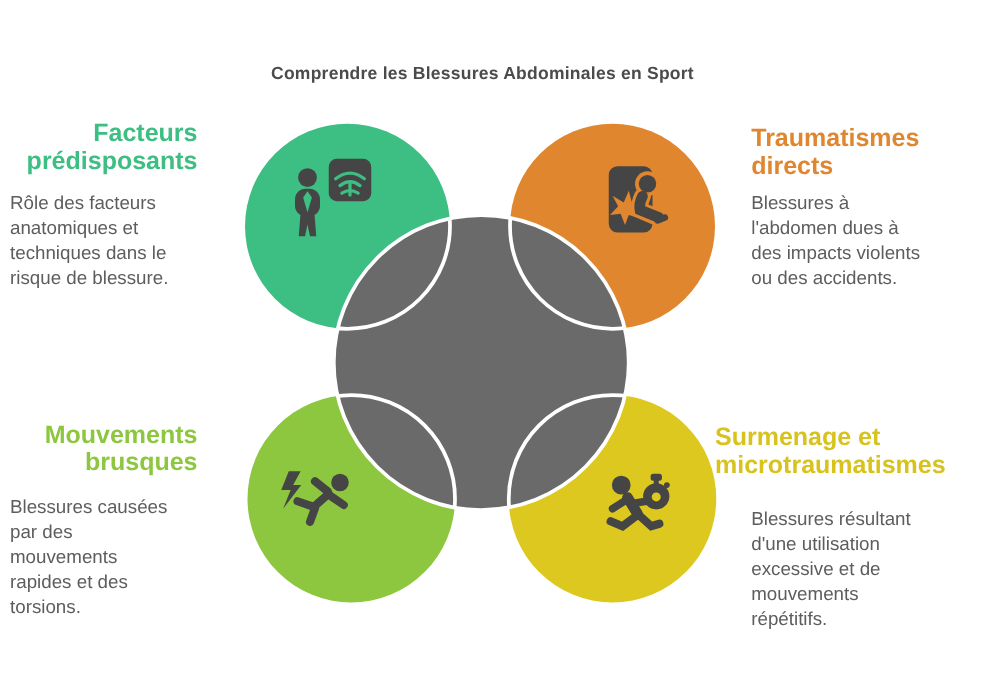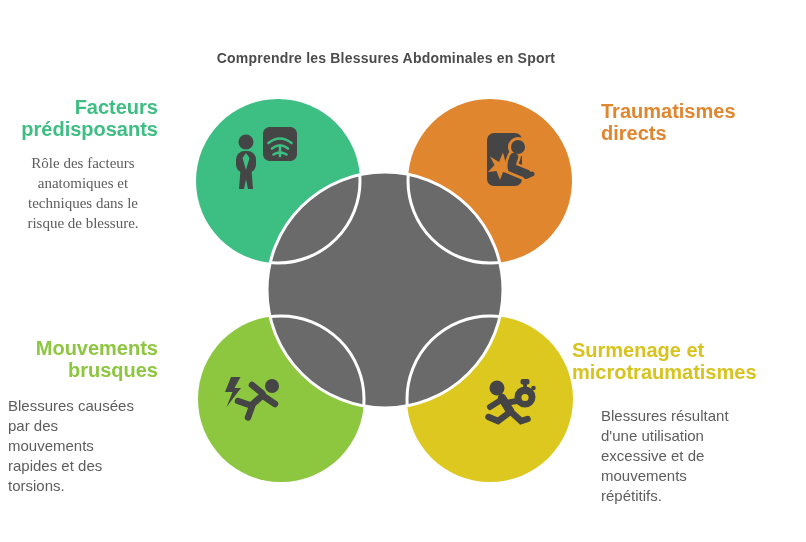--- a/index.html
+++ b/index.html
@@ -13,21 +13,21 @@
   }
   .diagram-svg{position:absolute;left:0;top:0;}
   .center-label{
     position:absolute;left:275px;top:247px;width:220px;text-align:center;
     color:#ffffff;font-size:22px;font-weight:bold;line-height:29px;white-space:pre-line;
   }
   .blk{position:absolute;white-space:pre-line;}
   .blk h2{margin:0;font-size:20px;font-weight:bold;line-height:22px;}
   .blk p{margin:0;font-size:15px;line-height:20px;color:#5d5d5d;}
   .tl-h{left:8px;top:96px;width:150px;text-align:right;}
-  .tl-b{left:8px;top:153px;width:150px;text-align:center;font-family:Liberation Serif, serif;}
+  .tl-b{left:8px;top:153px;width:150px;text-align:left;}
   .tr-h{left:601px;top:88px;width:205px;text-align:left;margin-top:12px;}
   .tr-b{left:601px;top:153px;width:205px;text-align:left;}
   .bl-h{left:8px;top:337px;width:150px;text-align:right;}
   .bl-b{left:8px;top:396px;width:150px;text-align:left;}
   .br-h{left:572px;top:339px;width:205px;text-align:left;}
   .br-b{left:601px;top:406px;width:205px;text-align:left;}
   .c-green{color:#3dbe82;}
   .c-orange{color:#e0862f;}
   .c-lime{color:#8dc63f;}
   .c-yellow{color:#d7c31c;}
@@ -116,20 +116,24 @@
 
   <div class="blk tl-h"><h2 class="c-green">Facteurs
 prédisposants</h2></div>
   <div class="blk tl-b"><p>Rôle des facteurs
 anatomiques et
 techniques dans le
 risque de blessure.</p></div>
 
   <div class="blk tr-h"><h2 class="c-orange">Traumatismes
 directs</h2></div>
+  <div class="blk tr-b"><p>Blessures à
+l'abdomen dues à
+des impacts violents
+ou des accidents.</p></div>
 
   <div class="blk bl-h"><h2 class="c-lime">Mouvements
 brusques</h2></div>
   <div class="blk bl-b"><p>Blessures causées
 par des
 mouvements
 rapides et des
 torsions.</p></div>
 
   <div class="blk br-h"><h2 class="c-yellow">Surmenage et

